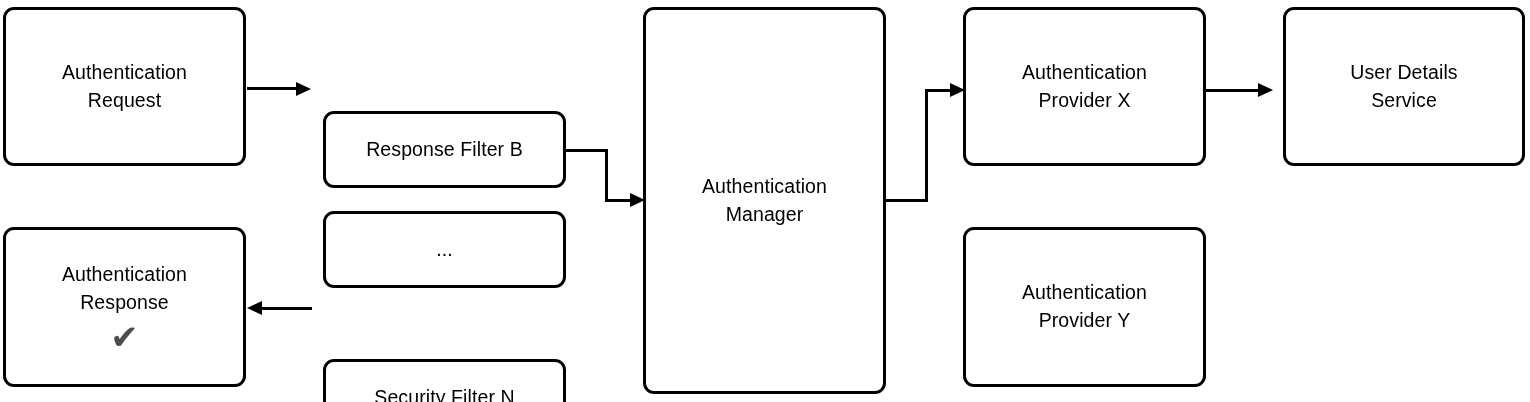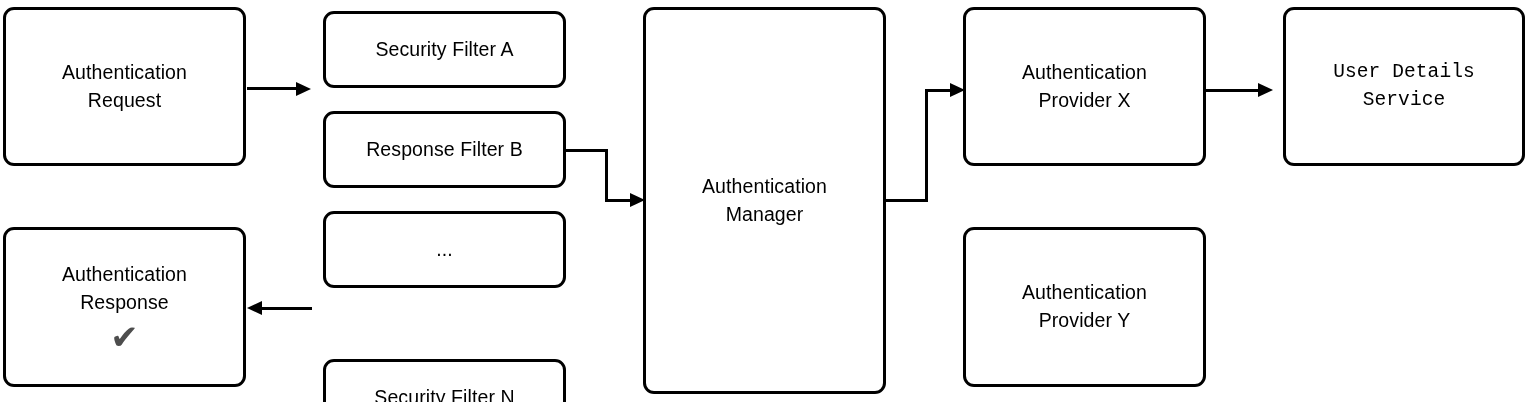--- a/index.html
+++ b/index.html
@@ -75,23 +75,20 @@
 </head>
 <body>
 
 <div id="canvas">
 
   <div class="node" style="left:3px; top:7px; width:243px; height:159px;">
     <span class="node-label">Authentication
 Request</span>
   </div>
 
-  <div class="node" style="left:323px; top:11px; width:243px; height:77px;">
-    <span class="node-label">Security Filter A</span>
-  </div>
 
   <div class="node" style="left:323px; top:111px; width:243px; height:77px;">
     <span class="node-label">Response Filter B</span>
   </div>
 
   <div class="node" style="left:323px; top:211px; width:243px; height:77px;">
     <span class="node-label">...</span>
   </div>
 
   <div class="node" style="left:323px; top:311px; width:243px; height:77px;margin-top:48px;">
@@ -101,21 +98,21 @@
   <div class="node" style="left:643px; top:7px; width:243px; height:387px;">
     <span class="node-label">Authentication
 Manager</span>
   </div>
 
   <div class="node" style="left:963px; top:7px; width:243px; height:159px;">
     <span class="node-label">Authentication
 Provider X</span>
   </div>
 
-  <div class="node" style="left:1283px; top:7px; width:242px; height:159px;font-family:Liberation Mono, monospace;">
+  <div class="node" style="left:1283px; top:7px; width:242px; height:159px;">
     <span class="node-label">User Details
 Service</span>
   </div>
 
   <div class="node" style="left:963px; top:227px; width:243px; height:160px;">
     <span class="node-label">Authentication
 Provider Y</span>
   </div>
 
   <div class="node" style="left:3px; top:227px; width:243px; height:160px; justify-content:center;">

